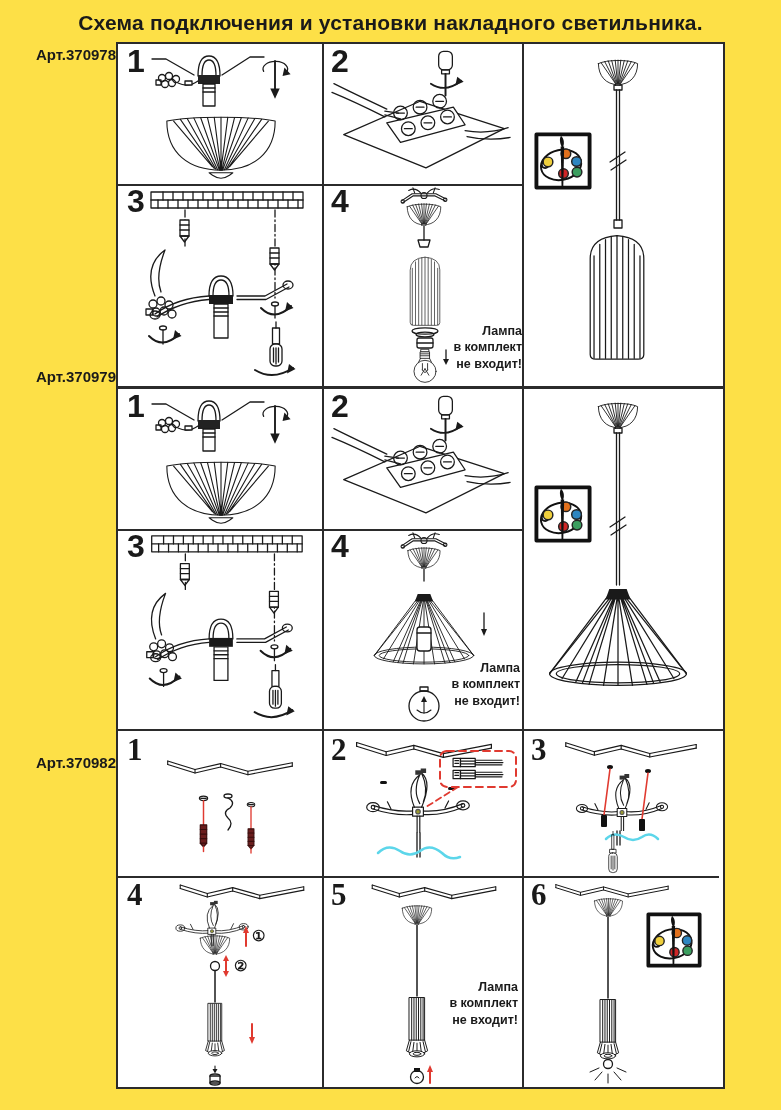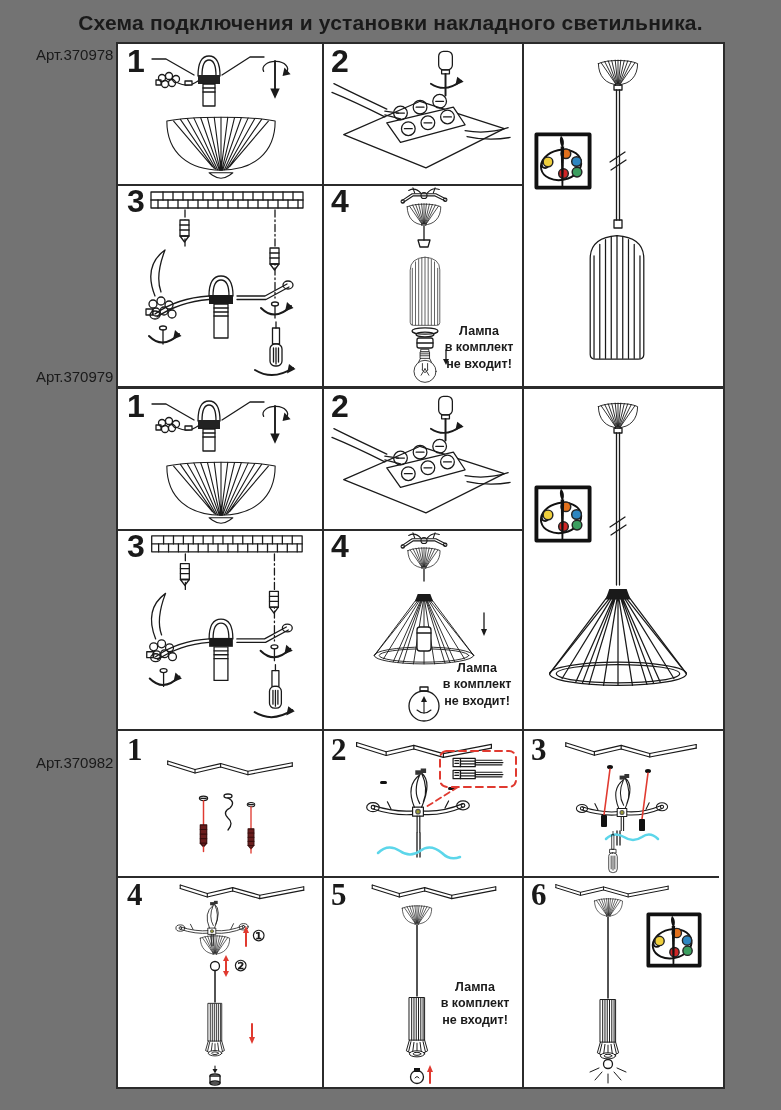--- a/index.html
+++ b/index.html
@@ -1,28 +1,28 @@
 <!DOCTYPE html>
 <html style="--ink: #1a1a1a; --accent-red: #e03a30; --accent-darkred: #6b1d1d; --accent-cyan: #5cd6ea; --palette-orange: #e2711d; --palette-yellow: #efcf3c; --palette-blue: #2e86c1; --palette-red: #cf2526; --palette-green: #3b9e5f;"><head>
 <meta charset="utf-8">
 <style>
   html,body{margin:0;padding:0;background:#fff}
-  .page{position:relative;width:781px;height:1110px;background:#737373;overflow:hidden;
+  .page{position:relative;width:781px;height:1110px;background:#fde047;overflow:hidden;
         font-family:"Liberation Sans",sans-serif;color:var(--ink,#1a1a1a)}
   .title{position:absolute;top:11px;left:0;width:100%;text-align:center;
          font-size:21px;font-weight:700;letter-spacing:.2px}
-  .art{position:absolute;left:36px;font-size:15px;font-weight:400;white-space:nowrap}
+  .art{position:absolute;left:36px;font-size:15px;font-weight:700;white-space:nowrap}
   .sheet{position:absolute;left:116px;width:605px;border:2px solid #2b2b2b;background:#fff;box-sizing:content-box}
   .vline,.hline{position:absolute;background:#2b2b2b}
   .vline{width:1.6px}.hline{height:1.6px}
   .panel{position:absolute}
   .panel>svg{position:absolute;left:0;top:0;width:100%;height:100%}
   .num{position:absolute;left:9px;top:1px;font-size:32px;font-weight:700;line-height:1}
   .serif .num{font-family:"Liberation Serif",serif;font-size:31px;top:3px}
-  .lamp-note{position:absolute;font-size:12.5px;font-weight:700;text-align:center;line-height:1.3}
+  .lamp-note{position:absolute;font-size:12.5px;font-weight:700;text-align:right;line-height:1.3}
   .callout{position:absolute;font-size:15px;font-weight:700;line-height:1}
   svg .ln{stroke:var(--ink,#1a1a1a);fill:none;stroke-width:1.3;stroke-linecap:round;stroke-linejoin:round}
 </style>
 </head>
 <body>
 
 <svg width="0" height="0" style="position:absolute" aria-hidden="true">
 <defs>
 
 <symbol id="sym-palette" viewBox="0 0 60 60">

